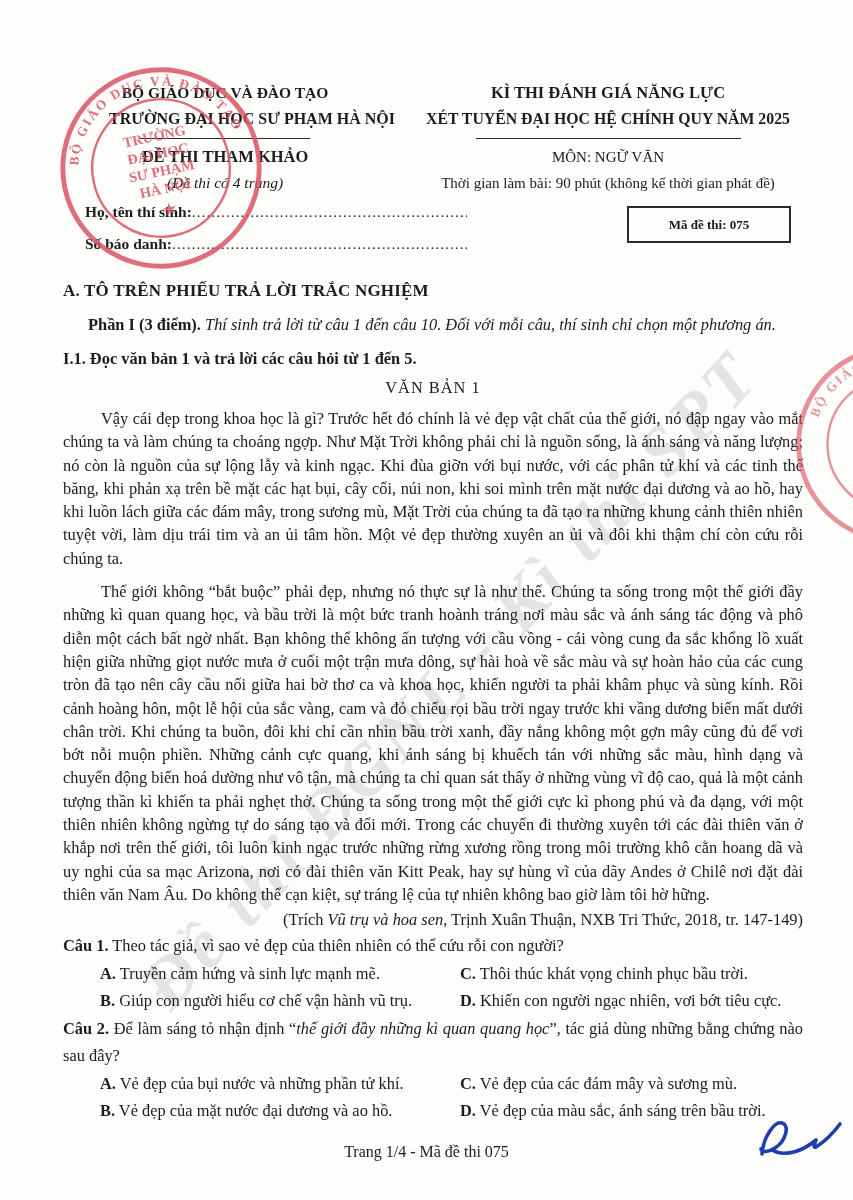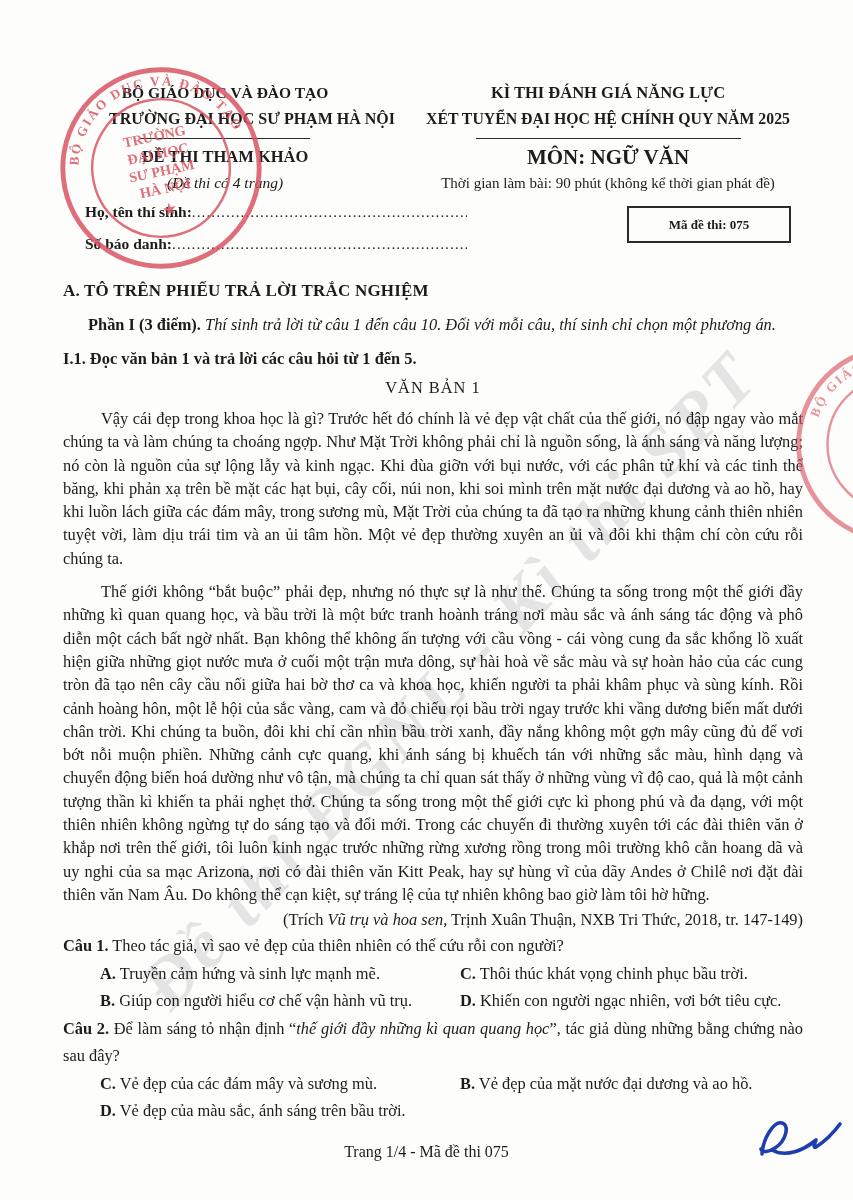--- a/index.html
+++ b/index.html
@@ -13,21 +13,21 @@
   .hdr-left .l1{font-weight:bold;font-size:15.5px;}
   .hdr-left .l2{font-weight:bold;font-size:16px;text-align:right;}
   .hdr-right{position:absolute;left:402px;top:80px;width:412px;text-align:center;line-height:26px;}
   .hdr-right .l1{font-weight:bold;font-size:16.5px;}
   .hdr-right .l2{font-weight:bold;font-size:15.8px;}
   .rule{height:0;border-top:1.6px solid #2b2b2b;margin:6px auto 5px;}
   .rule.left{width:170px;}
   .rule.right{width:265px;}
   .doc-type{font-weight:bold;font-size:16.5px;}
   .doc-note{font-style:italic;font-size:15.5px;}
-  .subject{font-weight:bold;font-size:21px;}
+  .subject{font-weight:normal;font-size:15px;}
   .duration{font-size:15px;}
 
   .cand{position:absolute;left:85px;top:203px;width:382px;font-size:15.5px;}
   .cand-row{display:flex;white-space:nowrap;overflow:hidden;height:32px;align-items:flex-start;}
   .cand-row .lbl{font-weight:bold;}
   .cand-row .dots{flex:1;overflow:hidden;letter-spacing:1px;color:#2a2a2a;}
 
   .code-box{position:absolute;left:627px;top:206px;width:160px;height:33px;border:2px solid #2b2b2b;
             display:flex;align-items:center;justify-content:center;font-weight:bold;font-size:13px;}
 
@@ -117,20 +117,21 @@
         <div><span class="b">A.</span><span> Truyền cảm hứng và sinh lực mạnh mẽ.</span></div>
         <div><span class="b">C.</span><span> Thôi thúc khát vọng chinh phục bầu trời.</span></div>
         <div><span class="b">B.</span><span> Giúp con người hiểu cơ chế vận hành vũ trụ.</span></div>
         <div><span class="b">D.</span><span> Khiến con người ngạc nhiên, vơi bớt tiêu cực.</span></div>
       </div>
     </div>
 
     <div class="qa">
       <div class="q-text"><span class="b">Câu 2.</span><span> Để làm sáng tỏ nhận định “</span><span class="i">thế giới đầy những kì quan quang học</span><span>”, tác giả dùng những bằng chứng nào sau đây?</span></div>
       <div class="opts">
+        <div><span class="b">A.</span><span> Vẻ đẹp của bụi nước và những phần tử khí.</span></div>
         <div><span class="b">C.</span><span> Vẻ đẹp của các đám mây và sương mù.</span></div>
         <div><span class="b">B.</span><span> Vẻ đẹp của mặt nước đại dương và ao hồ.</span></div>
         <div><span class="b">D.</span><span> Vẻ đẹp của màu sắc, ánh sáng trên bầu trời.</span></div>
       </div>
     </div>
   </div>
 
   <div class="footer">Trang 1/4 - Mã đề thi 075</div>
 
   <svg class="stamp-left" viewBox="0 0 220 220">

